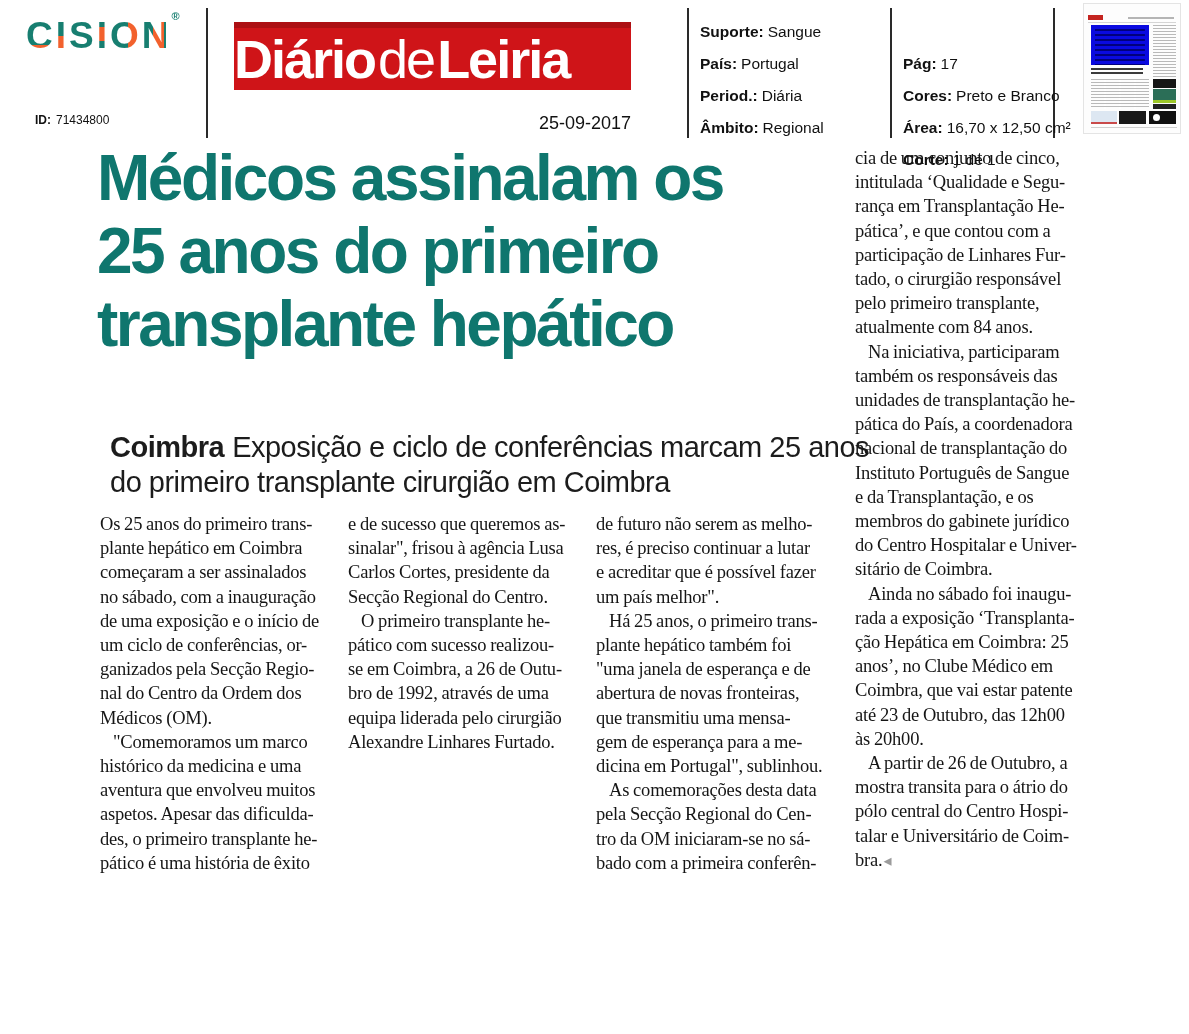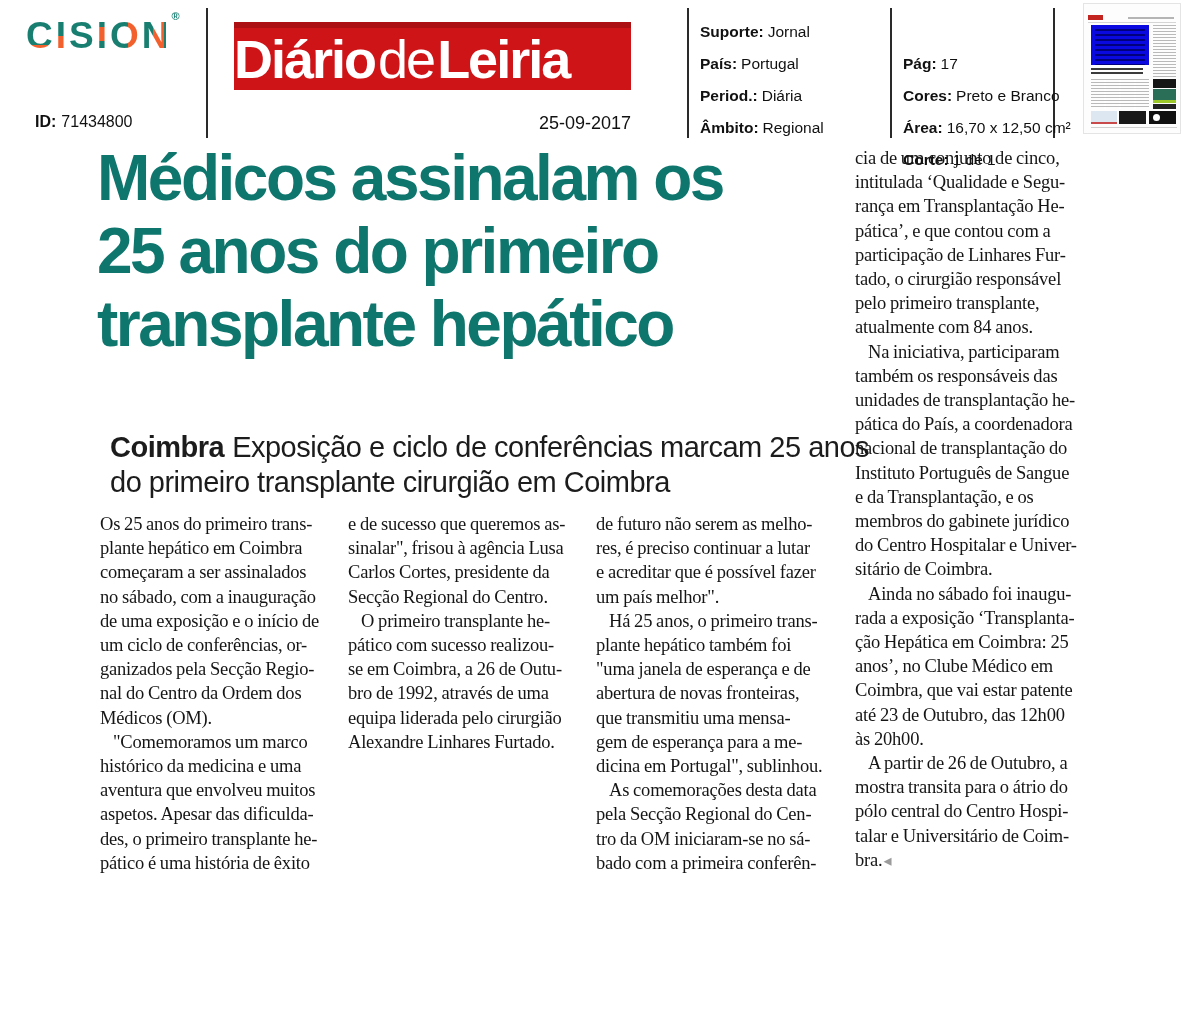--- a/index.html
+++ b/index.html
@@ -14,21 +14,21 @@
          font-family:"Liberation Sans",sans-serif;}
   .brand span{color:transparent;-webkit-background-clip:text;background-clip:text;}
   .bL0{background-image:linear-gradient(180deg,#177e70 0 72%,#f2612d 72% 100%);}
   .bL1{background-image:linear-gradient(180deg,#177e70 0 52%,#f2612d 52% 100%);}
   .bL2{background-image:linear-gradient(180deg,#177e70 0 100%);}
   .bL3{background-image:linear-gradient(180deg,#177e70 0 30%,#f2612d 30% 64%,#177e70 64% 100%);}
   .bL4{background-image:linear-gradient(90deg,#177e70 0 55%,#f2612d 55% 100%);}
   .bL5{background-image:linear-gradient(90deg,#177e70 0 38%,#f2612d 38% 72%,#177e70 72% 100%);}
   .brand .reg{color:#177e70;background:none;font-size:11px;vertical-align:28px;letter-spacing:0;}
 
-  .clip-id{position:absolute;left:35px;top:113px;font-size:16px;}
+  .clip-id{position:absolute;left:35px;top:113px;font-size:12px;}
   .clip-id b{margin-right:5px;}
 
   .masthead{position:absolute;left:234px;top:22px;width:397px;height:68px;background:#cf1418;
             border-top:6px solid #ac1013;box-sizing:border-box;display:flex;align-items:center;}
   .masthead .t{color:#fff;font-size:54px;letter-spacing:-2px;white-space:nowrap;}
   .masthead .bold{font-weight:bold;}
   .masthead .lite{font-weight:normal;padding:0 3px;}
 
   .clip-date{position:absolute;left:234px;top:113px;width:397px;text-align:right;font-size:18px;}
 
@@ -94,21 +94,21 @@
   <div class="brand"><span class="bL0">C</span><span class="bL1">I</span><span class="bL2">S</span><span class="bL3">I</span><span class="bL4">O</span><span class="bL5">N</span><span class="reg">®</span></div>
 
   <div class="clip-id"><b>ID:</b><span>71434800</span></div>
 
   <div class="masthead">
     <div class="t"><span class="bold">Diário</span><span class="lite">de</span><span class="bold">Leiria</span></div>
   </div>
   <div class="clip-date">25-09-2017</div>
 
   <div class="meta meta1">
-    <div class="row"><b>Suporte:</b><span>Jornal</span></div>
+    <div class="row"><b>Suporte:</b><span>Sangue</span></div>
     <div class="row"><b>País:</b><span>Portugal</span></div>
     <div class="row"><b>Period.:</b><span>Diária</span></div>
     <div class="row"><b>Âmbito:</b><span>Regional</span></div>
   </div>
 
   <div class="meta meta2">
     <div class="row"><b>Pág:</b><span>17</span></div>
     <div class="row"><b>Cores:</b><span>Preto e Branco</span></div>
     <div class="row"><b>Área:</b><span>16,70 x 12,50 cm²</span></div>
     <div class="row"><b>Corte:</b><span>1 de 1</span></div>

